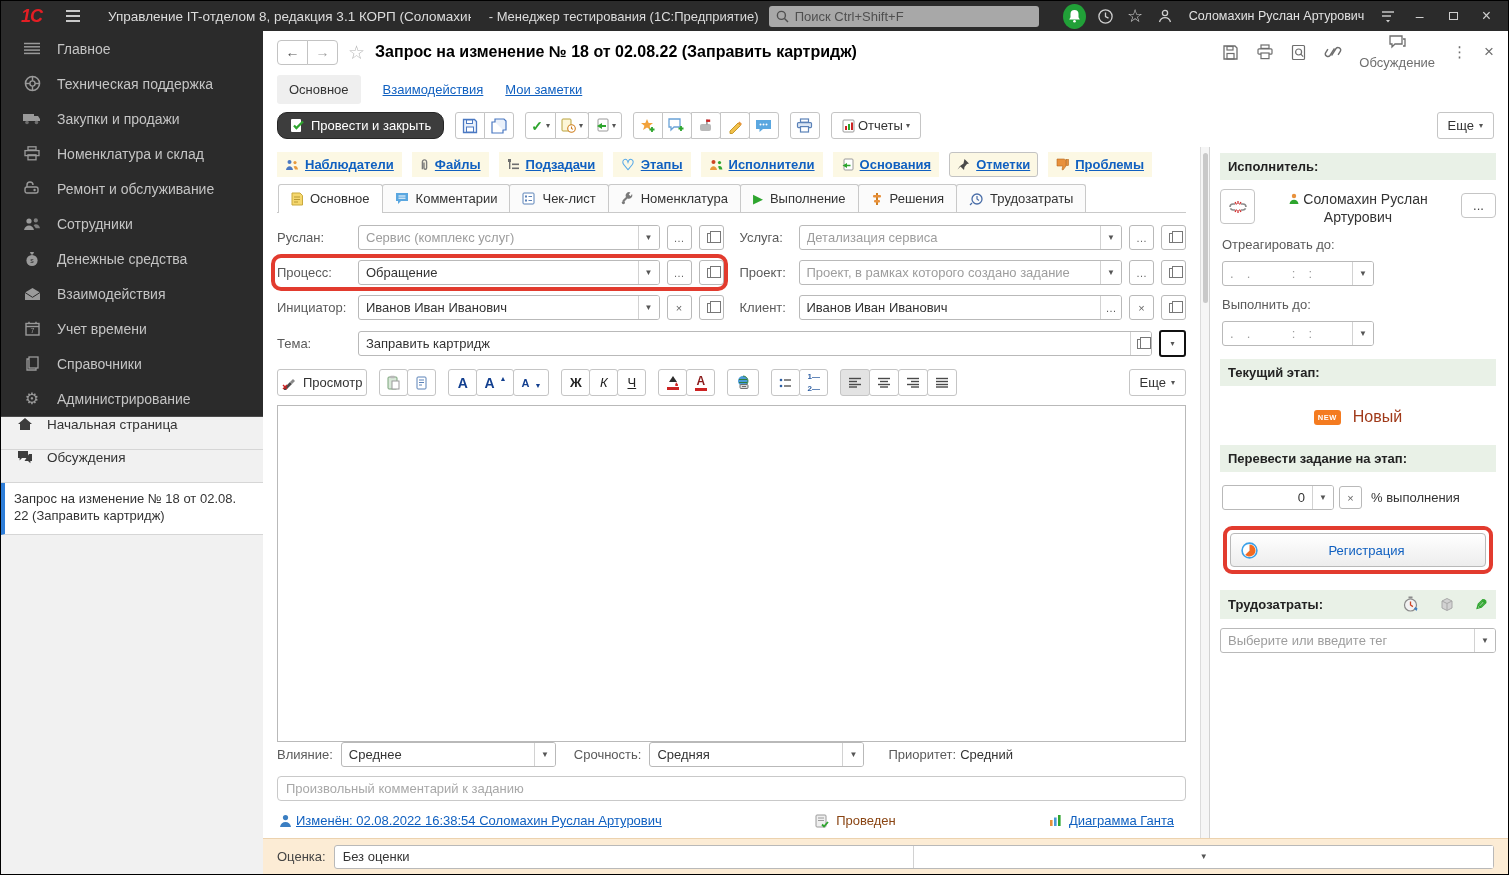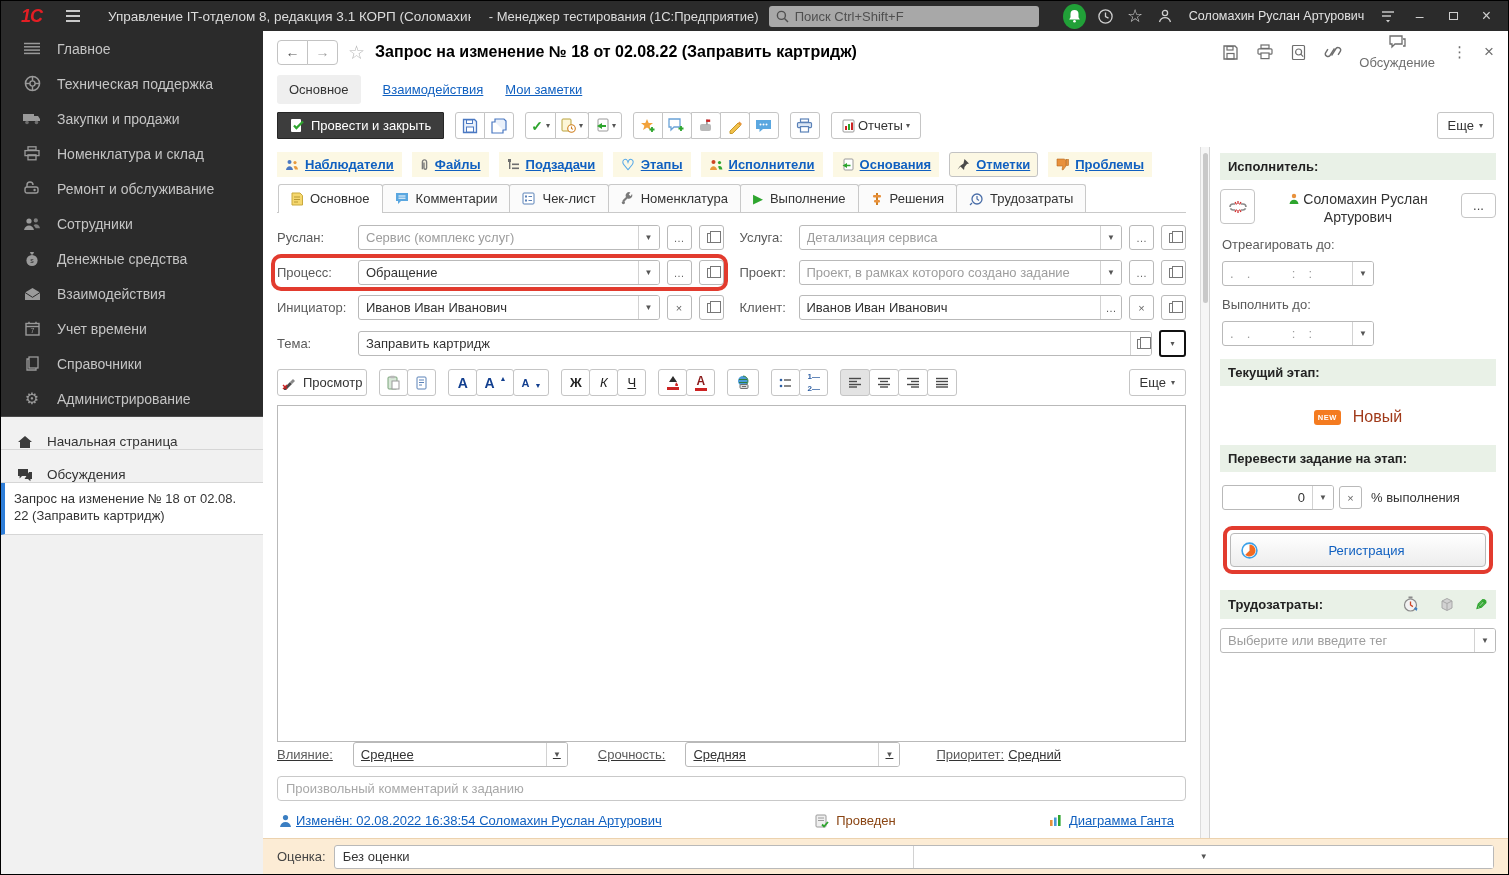--- a/index.html
+++ b/index.html
@@ -20,21 +20,21 @@
   .tb-user{color:#e2e2e2;font-size:12.5px;margin:0 4px;white-space:nowrap;}
   .win-ctl{width:26px;height:22px;display:flex;align-items:center;justify-content:center;color:#cfcfcf;font-size:14px;}
   .maxbox{width:9px;height:8px;border:1px solid #cfcfcf;}
 
   
   .app{display:flex;height:843px;}
   .sidebar{width:262px;background:#2b2b2b;display:flex;flex-direction:column;flex:none;}
   .side-item{height:35px;display:flex;align-items:center;gap:15px;padding-left:21px;color:#c4c4c4;font-size:14px;cursor:default;}
   .side-ic{width:20px;display:flex;align-items:center;justify-content:center;color:#9a9a9a;font-size:15px;}
   .side-light{background:#f1f1f1;border-top:1px solid #4a4a4a;display:flex;flex-direction:column;flex:1;}
-  .light-item{height:33px;display:flex;align-items:flex-end;gap:12px;padding-left:14px;color:#333;font-size:13.5px;border-bottom:1px solid #d6d6d6;}
+  .light-item{height:33px;display:flex;align-items:flex-start;gap:12px;padding-left:14px;color:#333;font-size:13.5px;border-bottom:1px solid #d6d6d6;}
   .task-item{background:#fff;border-left:4px solid #2f7ed8;border-bottom:1px solid #d6d6d6;padding:8px 12px 9px 9px;font-size:13px;line-height:1.3;color:#333;}
 
   .main{flex:1;display:flex;flex-direction:column;min-width:0;background:#fff;}
 
   
   .win-head{height:42px;display:flex;align-items:center;gap:10px;padding:0 14px;}
   .nav-group{display:flex;}
   .nav-btn{width:31px;height:25px;border:1px solid #c3c3c3;background:#fff;display:flex;align-items:center;justify-content:center;font-size:14px;color:#555;}
   .nav-btn:first-child{border-radius:4px 0 0 4px;}
   .nav-btn:last-child{border-radius:0 4px 4px 0;margin-left:-1px;color:#a0a0a0;}
@@ -45,21 +45,21 @@
   .dots-v{font-size:15px;color:#6e6e6e;letter-spacing:0;}
   .close-x{font-size:17px;color:#6e6e6e;}
 
   
   .nav-tabs{display:flex;align-items:center;gap:22px;padding:2px 14px 6px 14px;}
   .nav-tab-active{background:#efefef;border-radius:3px;padding:7px 12px;color:#333;}
   .nav-tab-link{color:#1060c0;text-decoration:underline;}
 
   
   .toolbar{display:flex;align-items:center;gap:11px;padding:2px 14px 8px 14px;}
-  .btn-dark{background:#3d3d3d;border:1px solid #262626;color:#fff;height:27px;border-radius:1px;display:flex;align-items:center;gap:7px;padding:0 12px;font-size:13px;}
+  .btn-dark{background:#3d3d3d;border:1px solid #262626;color:#fff;height:27px;border-radius:10px;display:flex;align-items:center;gap:7px;padding:0 12px;font-size:13px;}
   .tb-group{display:flex;}
   .tbtn{height:27px;min-width:30px;background:#fff;border:1px solid #c5c5c5;border-radius:3px;display:flex;align-items:center;justify-content:center;padding:0 5px;gap:3px;}
   .tb-group .tbtn+.tbtn{margin-left:-1px;border-radius:0 3px 3px 0;}
   .tb-group .tbtn:first-child{border-radius:3px 0 0 3px;}
   .dd{font-size:8px;color:#555;}
   .btn-more{margin-left:auto;height:27px;background:#fff;border:1px solid #c5c5c5;border-radius:3px;display:flex;align-items:center;gap:5px;padding:0 10px;}
 
   
   .content{display:flex;flex:1;min-height:0;}
   .form-col{flex:1;display:flex;flex-direction:column;min-width:0;padding:0 14px;}
@@ -102,21 +102,21 @@
   .ltr{font-weight:bold;color:#123f8f;font-size:14px;}
   .ltr-sm{font-weight:bold;color:#123f8f;font-size:11px;}
   .bA{font-weight:bold;font-size:13px;color:#222;}
   .iK{font-style:italic;font-size:13px;color:#222;}
   .uC{text-decoration:underline;font-size:13px;color:#222;}
   .redbar{display:inline-block;width:12px;height:3px;background:#cc2222;margin-top:1px;}
   .stack{display:flex;flex-direction:column;align-items:center;line-height:1;}
 
   .bigtext{flex:1;border:1px solid #b9b9b9;margin-top:9px;background:#fff;min-height:120px;}
 
-  .inf-row{display:flex;align-items:center;gap:20px;margin-top:0;text-decoration:underline;}
+  .inf-row{display:flex;align-items:center;gap:8px;margin-top:0;}
   .sel{width:215px;}
   .prio{color:#5a5a5a;margin-left:16px;}
   .prio b{color:#333;font-weight:normal;margin-left:4px;}
   .comment-row{margin-top:9px;}
   .cmt{display:flex;align-items:center;height:25px;border:1px solid #c9c9c9;border-radius:4px;}
   .cmt input{border:none;outline:none;flex:1;padding:0 8px;font-family:inherit;font-size:13px;}
   .cmt input::placeholder{color:#a8a8a8;}
 
   .foot{display:flex;align-items:center;padding:12px 2px 10px 2px;}
   .foot a{color:#1060c0;text-decoration:underline;}

